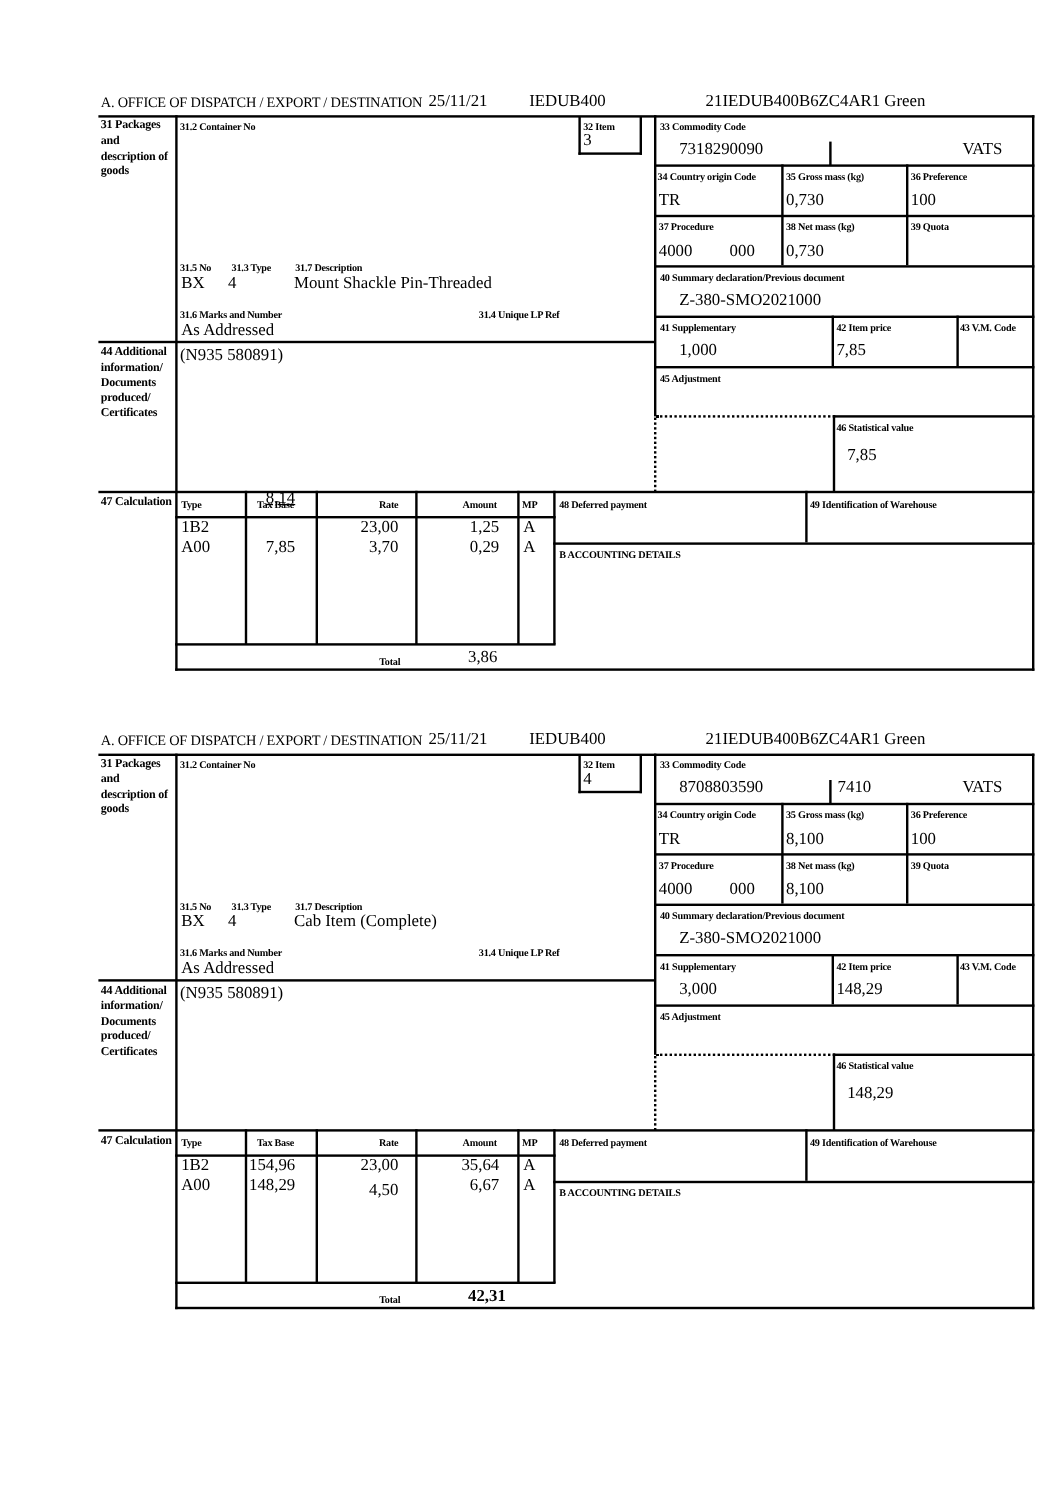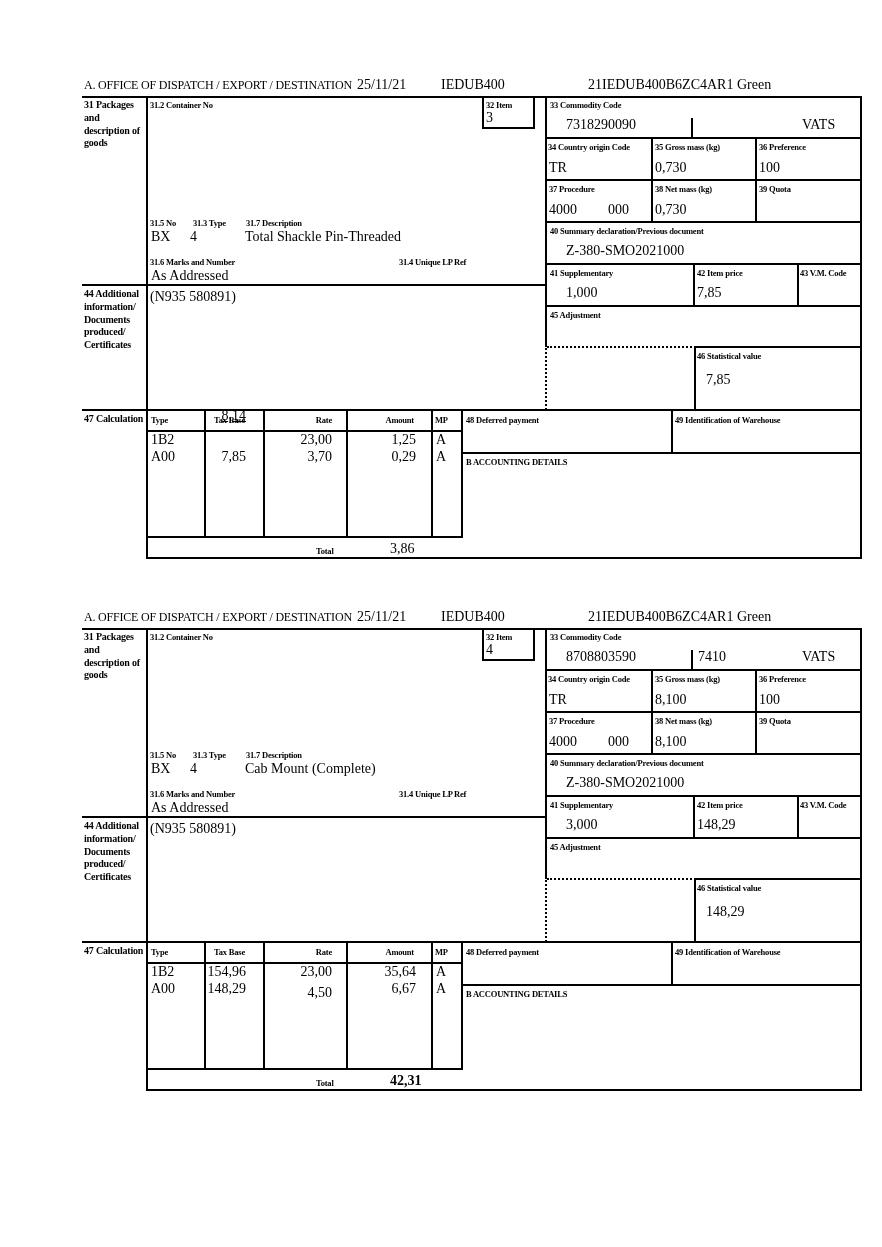--- a/index.html
+++ b/index.html
@@ -34,21 +34,21 @@
     <div class="vl" style="left:545px; top:96px; height:251px;"></div>
     <div class="vld" style="left:545px; top:348px; height:62px;"></div>
 
     <div class="lbl-wrap" style="left:84px; top:99px;">31 Packages and description of goods</div>
     <div class="lbl" style="left:150px; top:99px;">31.2 Container No</div>
     <div class="lbl" style="left:150px; top:217px;">31.5 No</div>
     <div class="lbl" style="left:193px; top:217px;">31.3 Type</div>
     <div class="lbl" style="left:246px; top:217px;">31.7 Description</div>
     <div class="val" style="left:151px; top:229px;">BX</div>
     <div class="val" style="left:190px; top:229px;">4</div>
-    <div class="val" style="left:245px; top:229px;">Total Shackle Pin-Threaded</div>
+    <div class="val" style="left:245px; top:229px;">Mount Shackle Pin-Threaded</div>
     <div class="lbl" style="left:150px; top:256px;">31.6 Marks and Number</div>
     <div class="val" style="left:151px; top:268px;">As Addressed</div>
     <div class="lbl" style="left:399px; top:256px;">31.4 Unique LP Ref</div>
 
     <div class="box32" style="left:482px; top:97px; width:49px; height:30px;"></div>
     <div class="lbl" style="left:486px; top:99px;">32 Item</div>
     <div class="val" style="left:486px; top:110px;">3</div>
 
     <div class="hl" style="left:82px; top:284px; width:464px;"></div>
     <div class="lbl-wrap" style="left:84px; top:288px;">44 Additional information/ Documents produced/ Certificates</div>
@@ -153,21 +153,21 @@
     <div class="vl" style="left:545px; top:96px; height:251px;"></div>
     <div class="vld" style="left:545px; top:348px; height:62px;"></div>
 
     <div class="lbl-wrap" style="left:84px; top:99px;">31 Packages and description of goods</div>
     <div class="lbl" style="left:150px; top:99px;">31.2 Container No</div>
     <div class="lbl" style="left:150px; top:217px;">31.5 No</div>
     <div class="lbl" style="left:193px; top:217px;">31.3 Type</div>
     <div class="lbl" style="left:246px; top:217px;">31.7 Description</div>
     <div class="val" style="left:151px; top:229px;">BX</div>
     <div class="val" style="left:190px; top:229px;">4</div>
-    <div class="val" style="left:245px; top:229px;">Cab Mount (Complete)</div>
+    <div class="val" style="left:245px; top:229px;">Cab Item (Complete)</div>
     <div class="lbl" style="left:150px; top:256px;">31.6 Marks and Number</div>
     <div class="val" style="left:151px; top:268px;">As Addressed</div>
     <div class="lbl" style="left:399px; top:256px;">31.4 Unique LP Ref</div>
 
     <div class="box32" style="left:482px; top:97px; width:49px; height:30px;"></div>
     <div class="lbl" style="left:486px; top:99px;">32 Item</div>
     <div class="val" style="left:486px; top:110px;">4</div>
 
     <div class="hl" style="left:82px; top:284px; width:464px;"></div>
     <div class="lbl-wrap" style="left:84px; top:288px;">44 Additional information/ Documents produced/ Certificates</div>

